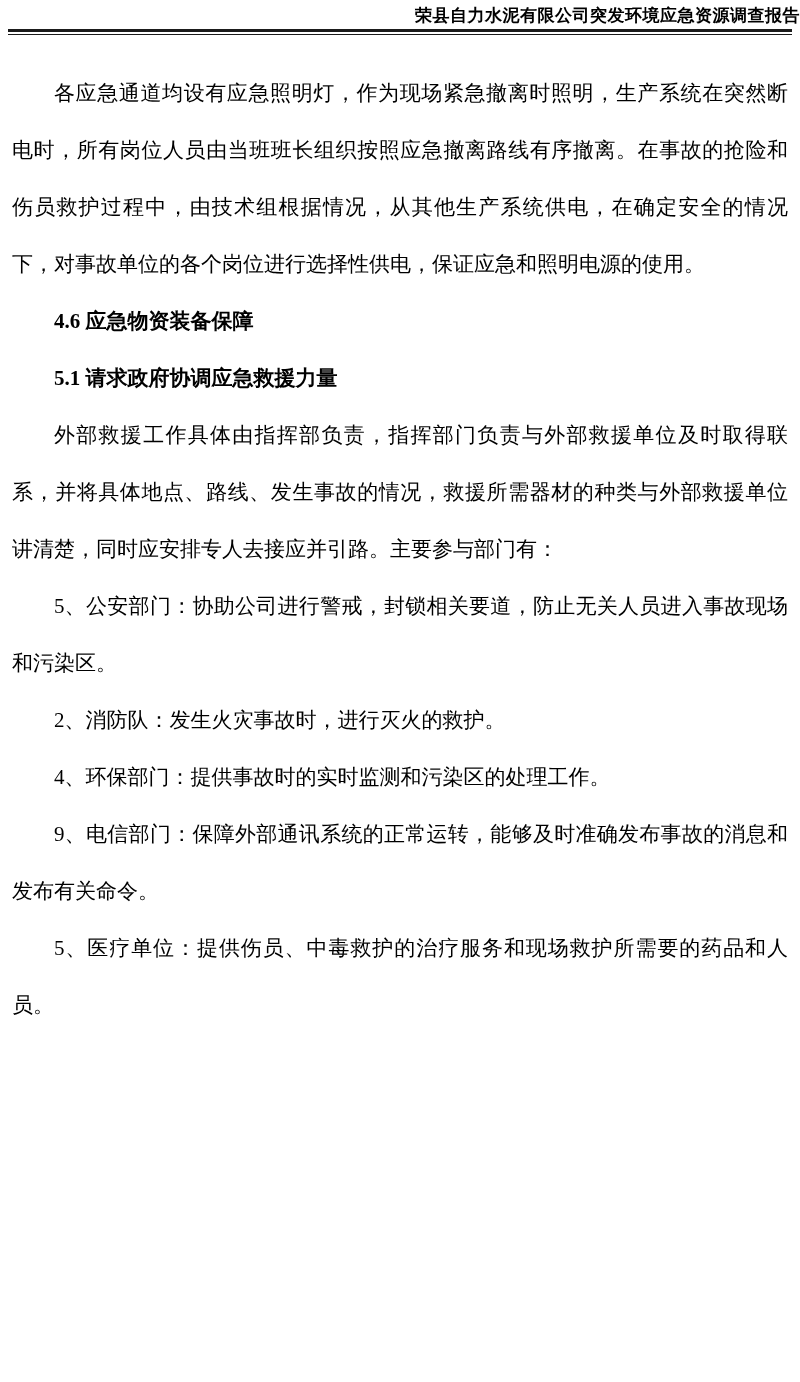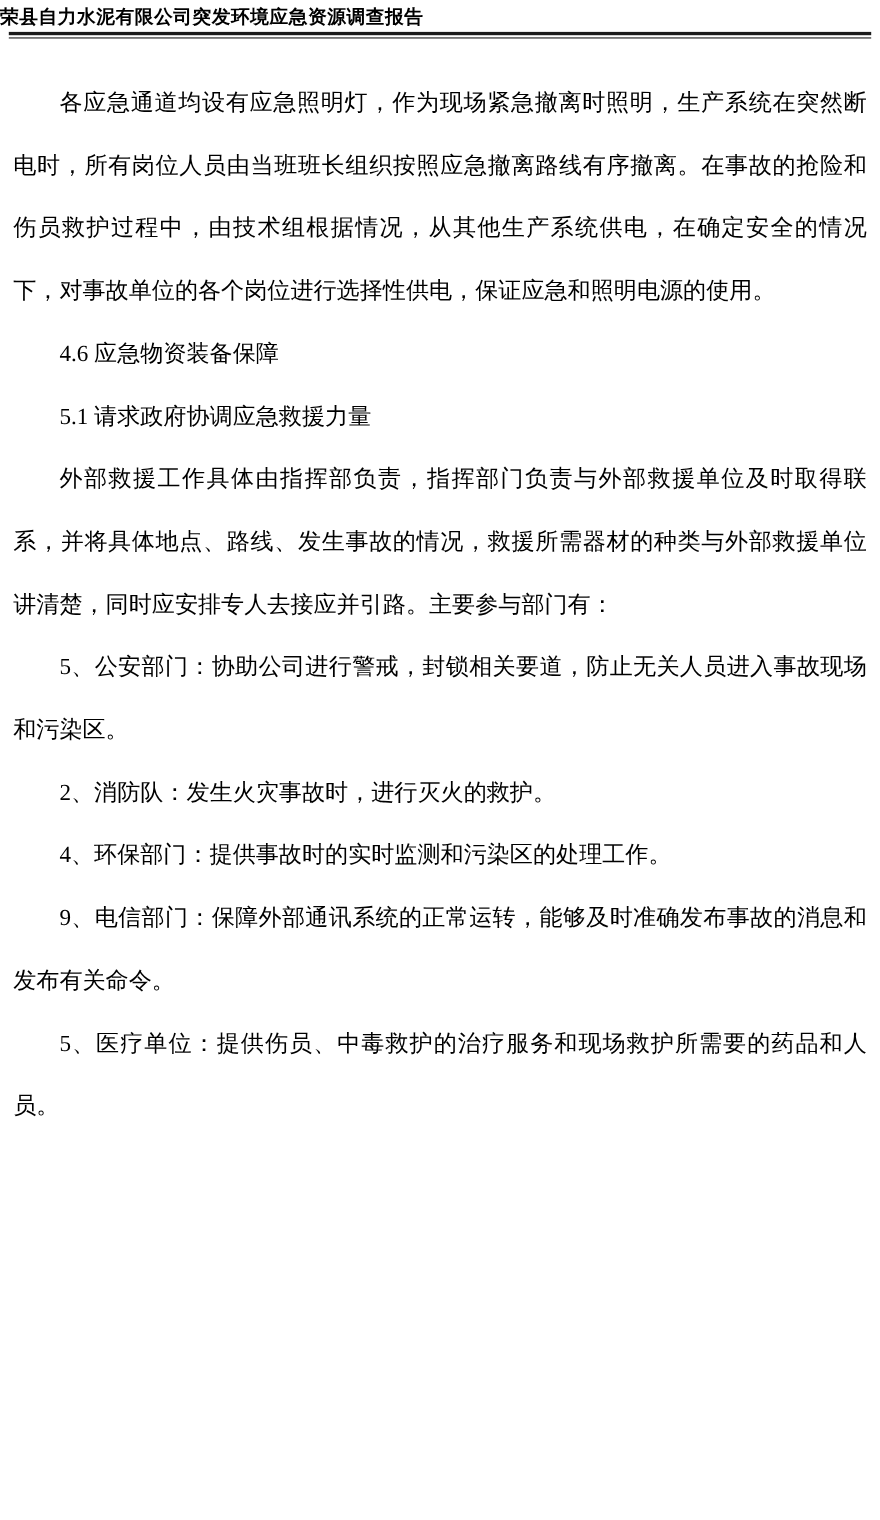--- a/index.html
+++ b/index.html
@@ -7,21 +7,21 @@
     width: 800px;
     height: 1382px;
     background: #ffffff;
     color: #000000;
     font-family: "Liberation Serif", "DejaVu Serif", serif;
     position: relative;
     overflow: hidden;
   }
   .page-header { padding-top: 5px; }
   .header-title {
-    text-align: left;
+    text-align: right;
     font-weight: bold;
     font-size: 17px;
     line-height: 22px;
     letter-spacing: 0.5px;
   }
   .header-rule {
     margin: 2px 8px 0 8px;
     height: 2px;
     border-top: 3px solid #1b1b1b;
     border-bottom: 1px solid #1b1b1b;
@@ -30,21 +30,21 @@
     padding: 30px 12px 0 12px;
     font-size: 21px;
     line-height: 57px;
     text-align: justify;
     text-justify: inter-ideograph;
   }
   .para, .heading {
     margin: 0;
     text-indent: 2em;
   }
-  .heading { font-weight: normal; }
+  .heading { font-weight: bold; }
   .page-footer {
     position: absolute;
     top: 1386px;
     right: 36px;
     font-size: 14px;
     line-height: 18px;
   }
 </style>
 </head>
 <body>

